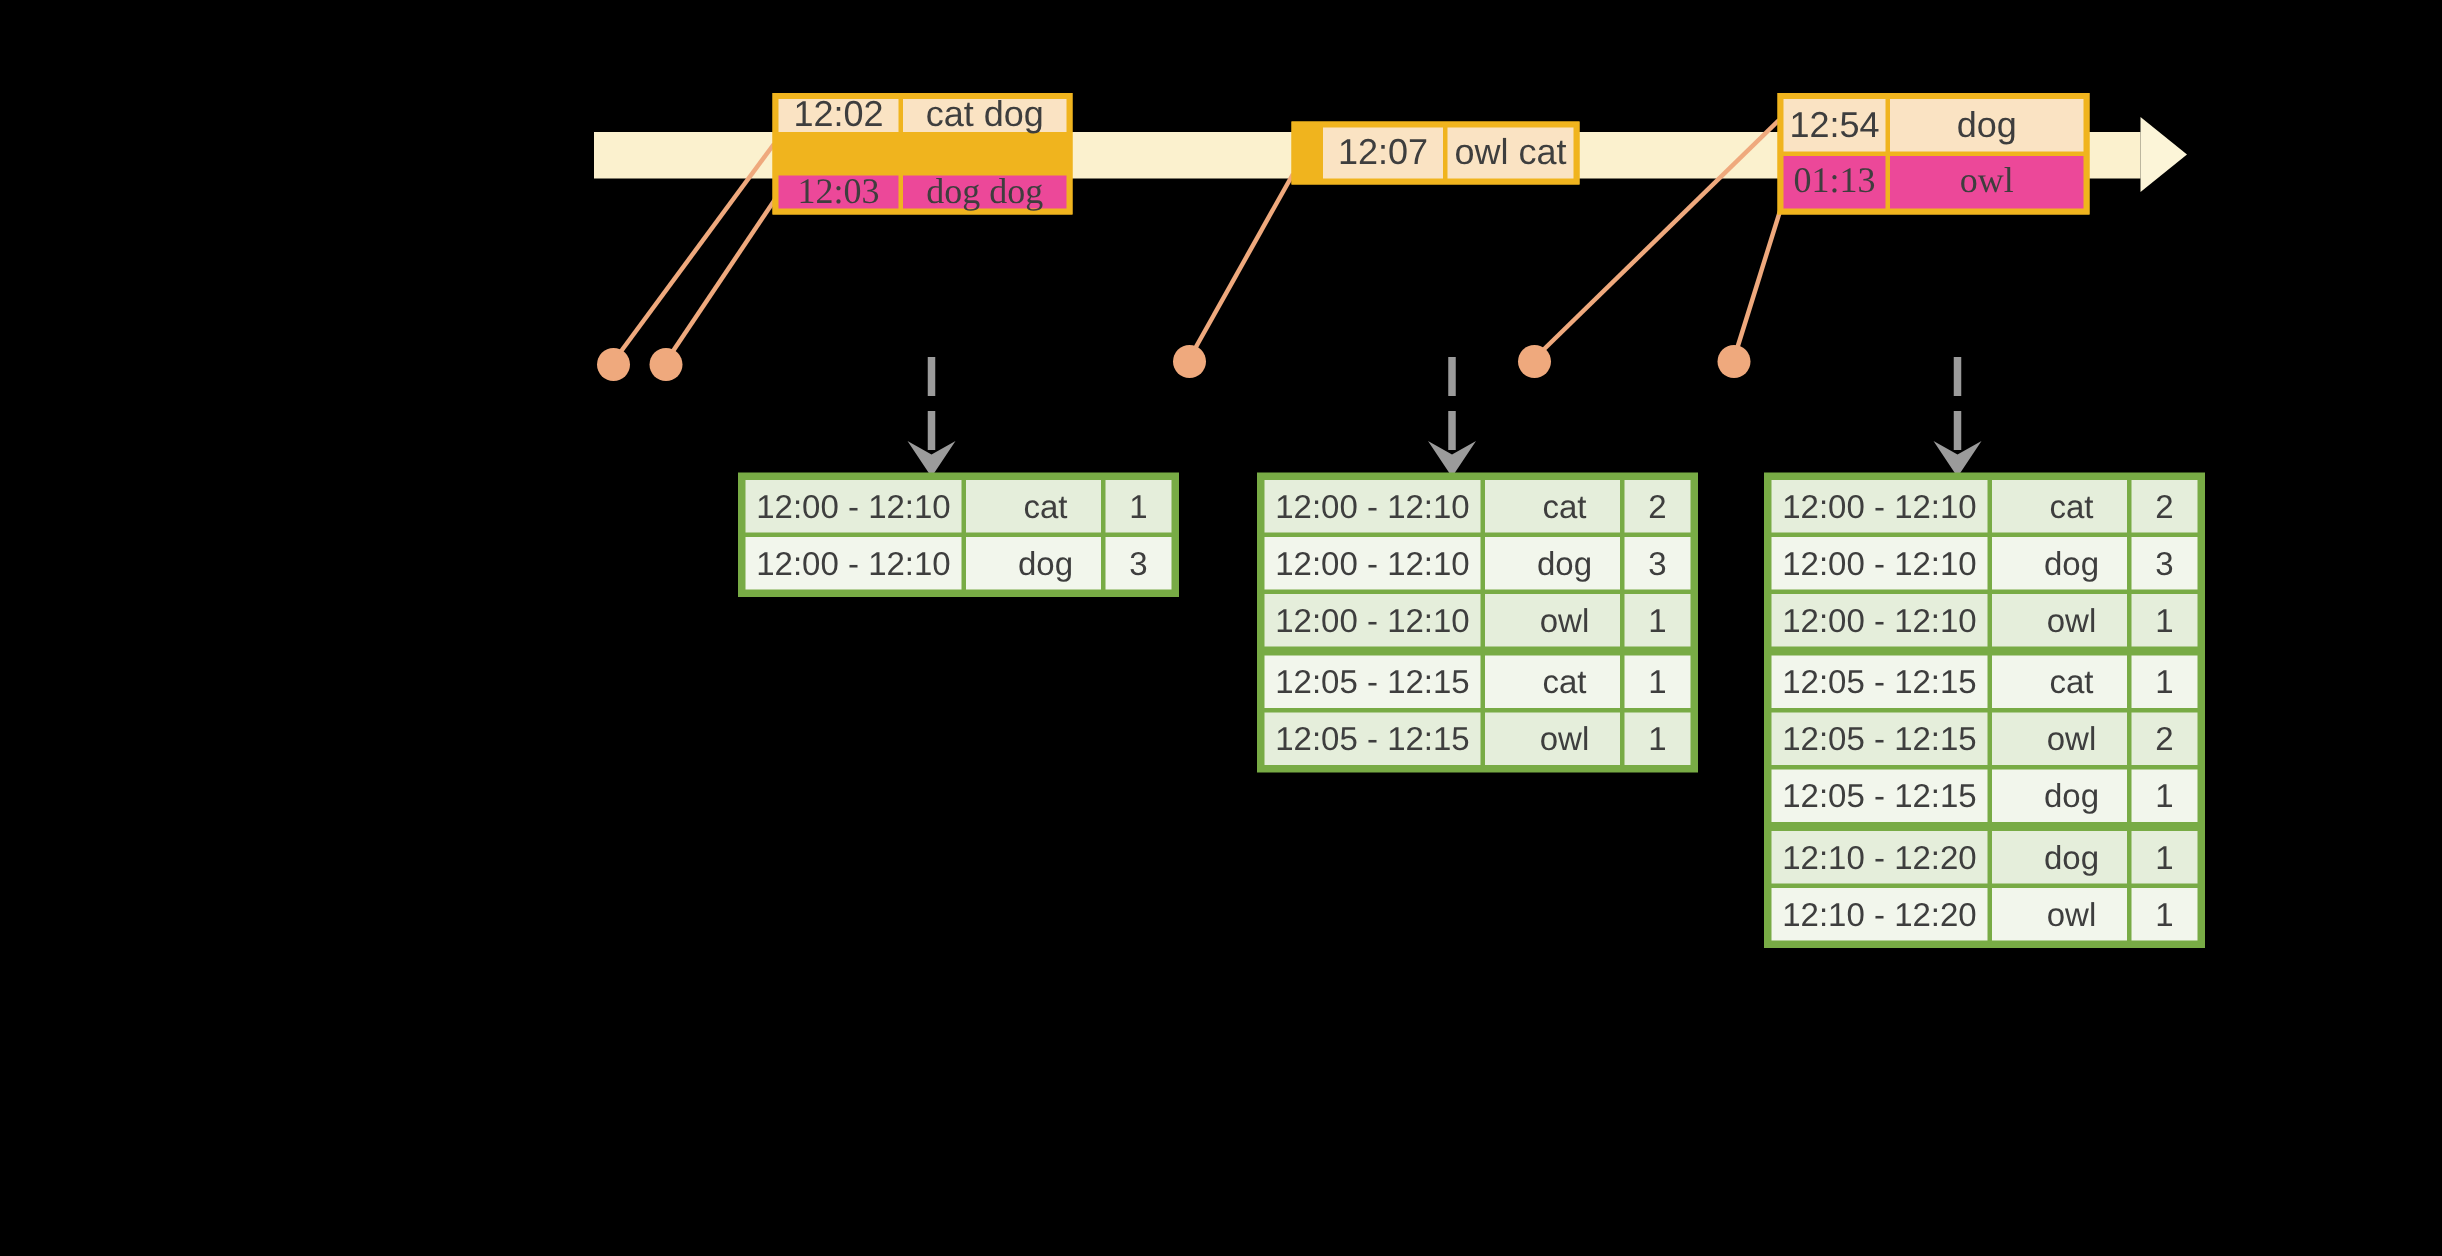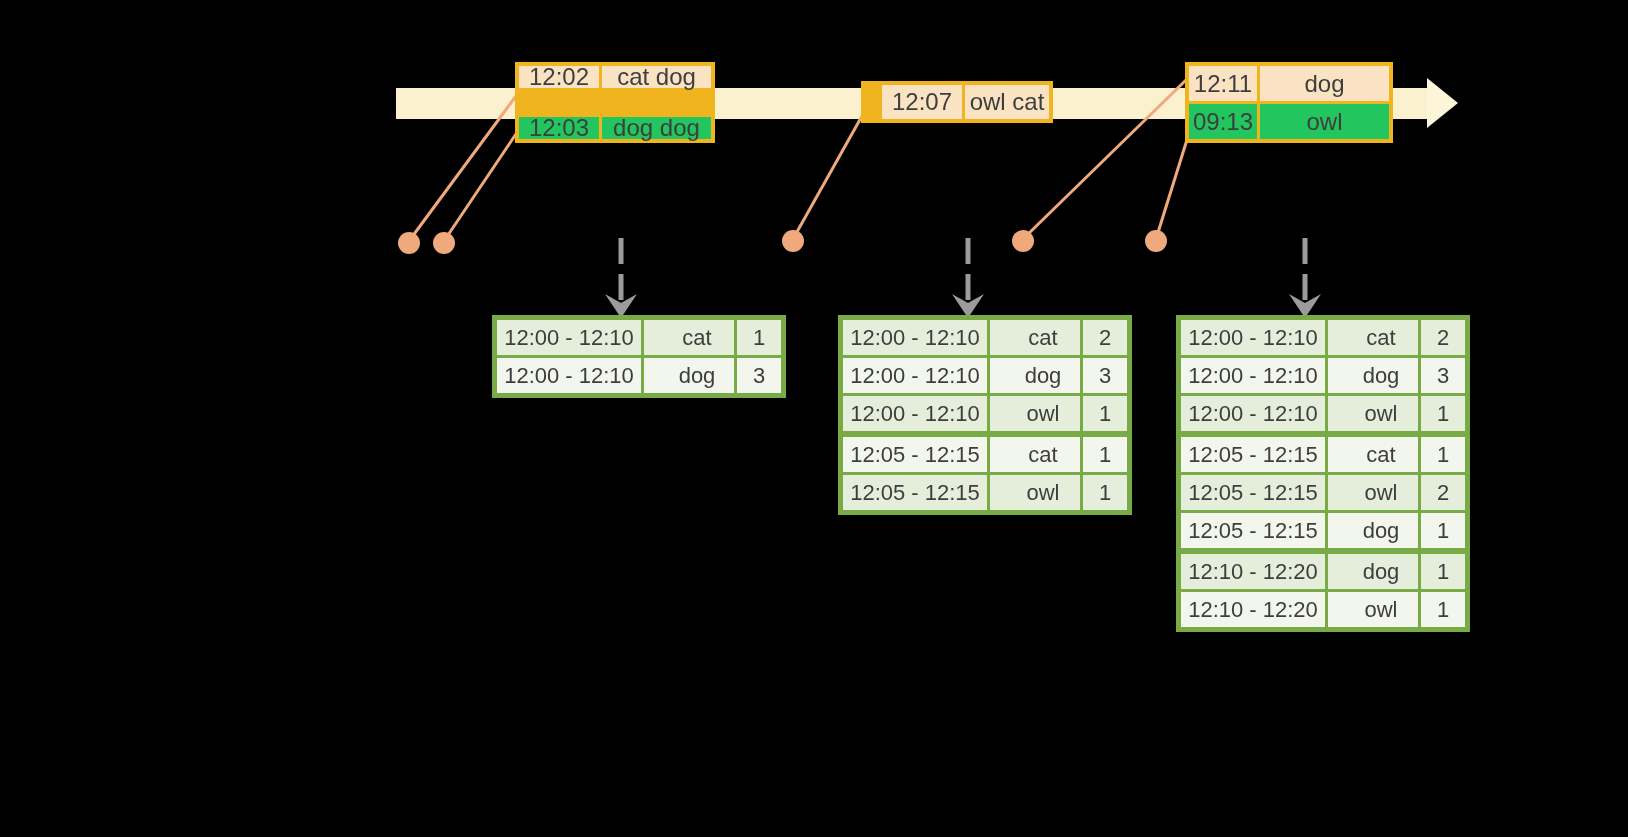--- a/index.html
+++ b/index.html
@@ -19,21 +19,21 @@
           display:flex; flex-direction:column; gap:3px; font-size:24px; }
   .ebox1 { left:515px; top:62px;  width:200px; height:81px;gap:29px; }
   .ebox2 { left:861px; top:81px;  width:192px; height:42px;padding-left:17px; }
   .ebox3 { left:1185px; top:62px; width:208px; height:81px; }
   .erow { display:flex; flex:1; gap:3px; min-height:0; }
   .ecell { display:flex; align-items:center; justify-content:center; }
   .ecell.time { width:80px; flex:none; }
   .ebox3 .ecell.time { width:68px; }
   .ecell.words { flex:1; }
   .erow.r-dark .ecell  { background:#FAE3C3; }
-  .erow.r-light .ecell { background:#22c55e; }
+  .erow.r-light .ecell { background:#ec4899;font-family:Liberation Serif, serif; }
   
   .rtable { position:absolute; top:315px; background:#78AB45; padding:5px;
             display:flex; flex-direction:column; gap:3px; font-size:22px; }
   .rt1 { left:492px; } .rt2 { left:838px; } .rt3 { left:1176px; }
   .rrow { display:flex; gap:3px; height:35px; }
   .rrow.group-start { margin-top:3px; }
   .rcell { display:flex; align-items:center; justify-content:center; }
   .rcell.window { width:144px; }
   .rcell.word   { width:74px;padding-left:16px; }
   .rcell.count  { width:44px; }
@@ -88,25 +88,25 @@
 
   <div class="ebox ebox2">
     <div class="erow r-dark">
       <div class="ecell time">12:07</div>
       <div class="ecell words">owl cat</div>
     </div>
   </div>
 
   <div class="ebox ebox3">
     <div class="erow r-dark">
-      <div class="ecell time">12:11</div>
+      <div class="ecell time">12:54</div>
       <div class="ecell words">dog</div>
     </div>
     <div class="erow r-light">
-      <div class="ecell time">09:13</div>
+      <div class="ecell time">01:13</div>
       <div class="ecell words">owl</div>
     </div>
   </div>
 
   <div class="rtable rt1">
     <div class="rrow dark">
       <div class="rcell window">12:00 - 12:10</div>
       <div class="rcell word">cat</div>
       <div class="rcell count">1</div>
     </div>

